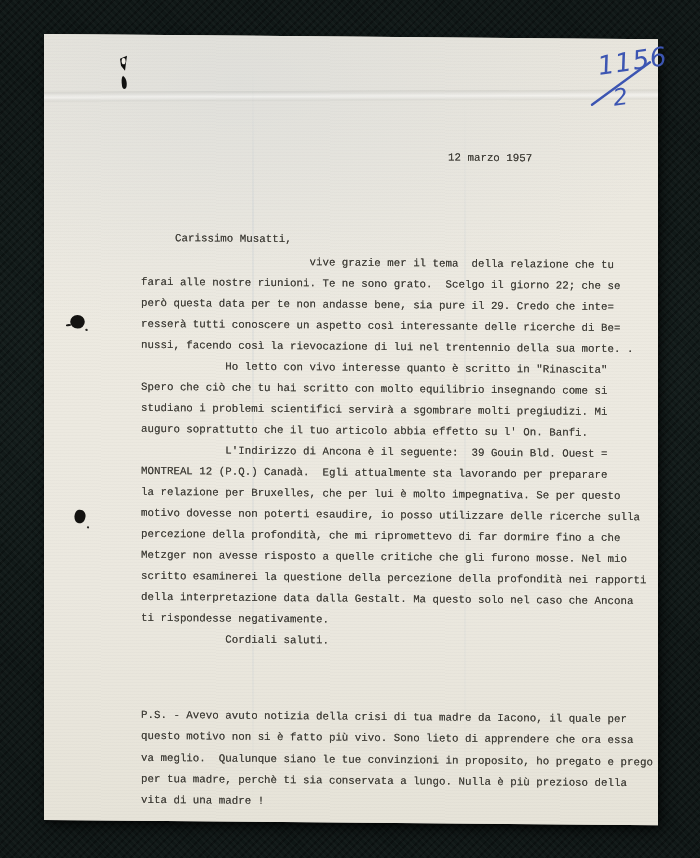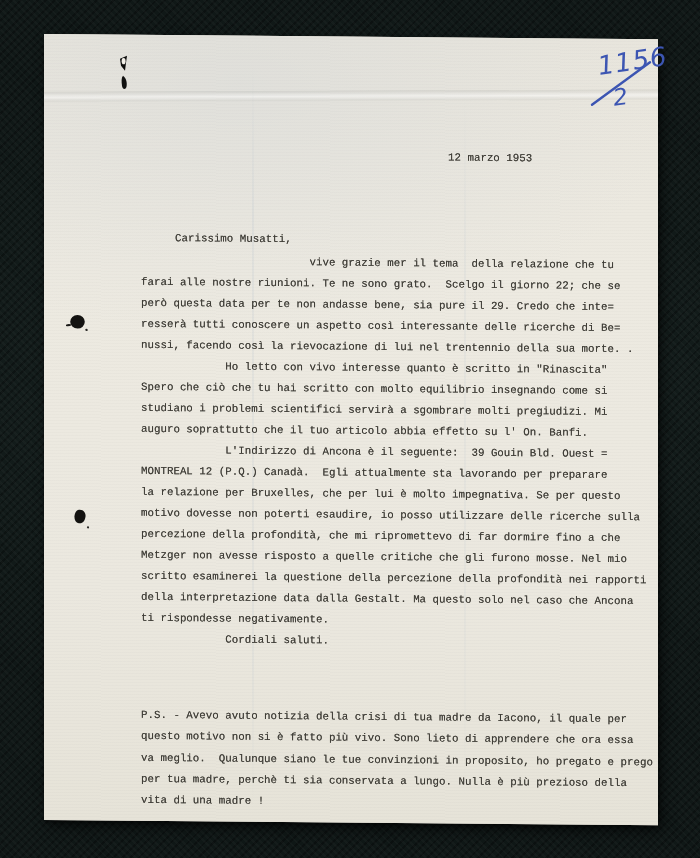--- a/index.html
+++ b/index.html
@@ -114,19 +114,19 @@
       <path d="M11,5.5 C15.5,5 18,8.5 17.5,12.5 C17,16.5 14.5,19.5 11,19 C7.8,18.5 6.2,15.5 6.5,12 C6.8,8.8 8,6 11,5.5 Z" fill="#131210"></path>
       <circle cx="20" cy="23" r="1.1" fill="#2a2926"></circle>
     </svg>
 
     <svg class="archive-svg" viewBox="0 0 120 82" aria-hidden="false">
       <text x="18" y="24" font-size="26" letter-spacing="1" transform="rotate(-9 45 18)">1156</text>
       <line x1="12" y1="58" x2="70" y2="15" stroke="currentColor" stroke-width="2.4" stroke-linecap="round"></line>
       <text x="33" y="58" font-size="23" transform="rotate(-8 40 50)">2</text>
     </svg>
 
-    <div class="typed date-line">12 marzo 1953</div>
+    <div class="typed date-line">12 marzo 1957</div>
     <div class="typed salutation">Carissimo Musatti,</div>
     <div class="typed body-block"><div class="tline">                          vive grazie mer il tema  della relazione che tu</div><div class="tline">farai alle nostre riunioni. Te ne sono grato.  Scelgo il giorno 22; che se</div><div class="tline">però questa data per te non andasse bene, sia pure il 29. Credo che inte=</div><div class="tline">resserà tutti conoscere un aspetto così interessante delle ricerche di Be=</div><div class="tline">nussi, facendo così la rievocazione di lui nel trentennio della sua morte. .</div><div class="tline">             Ho letto con vivo interesse quanto è scritto in "Rinascita"</div><div class="tline">Spero che ciò che tu hai scritto con molto equilibrio insegnando come si</div><div class="tline">studiano i problemi scientifici servirà a sgombrare molti pregiudizi. Mi</div><div class="tline">auguro soprattutto che il tuo articolo abbia effetto su l' On. Banfi.</div><div class="tline">             L'Indirizzo di Ancona è il seguente:  39 Gouin Bld. Ouest =</div><div class="tline">MONTREAL 12 (P.Q.) Canadà.  Egli attualmente sta lavorando per preparare</div><div class="tline">la relazione per Bruxelles, che per lui è molto impegnativa. Se per questo</div><div class="tline">motivo dovesse non poterti esaudire, io posso utilizzare delle ricerche sulla</div><div class="tline">percezione della profondità, che mi ripromettevo di far dormire fino a che</div><div class="tline">Metzger non avesse risposto a quelle critiche che gli furono mosse. Nel mio</div><div class="tline">scritto esaminerei la questione della percezione della profondità nei rapporti</div><div class="tline">della interpretazione data dalla Gestalt. Ma questo solo nel caso che Ancona</div><div class="tline">ti rispondesse negativamente.</div><div class="tline">             Cordiali saluti.</div></div>
     <div class="typed ps-block"><div class="tline">P.S. - Avevo avuto notizia della crisi di tua madre da Iacono, il quale per</div><div class="tline">questo motivo non si è fatto più vivo. Sono lieto di apprendere che ora essa</div><div class="tline">va meglio.  Qualunque siano le tue convinzioni in proposito, ho pregato e prego</div><div class="tline">per tua madre, perchè ti sia conservata a lungo. Nulla è più prezioso della</div><div class="tline">vita di una madre !</div></div>
 
   </div>
 </div>
 
 </body></html>

